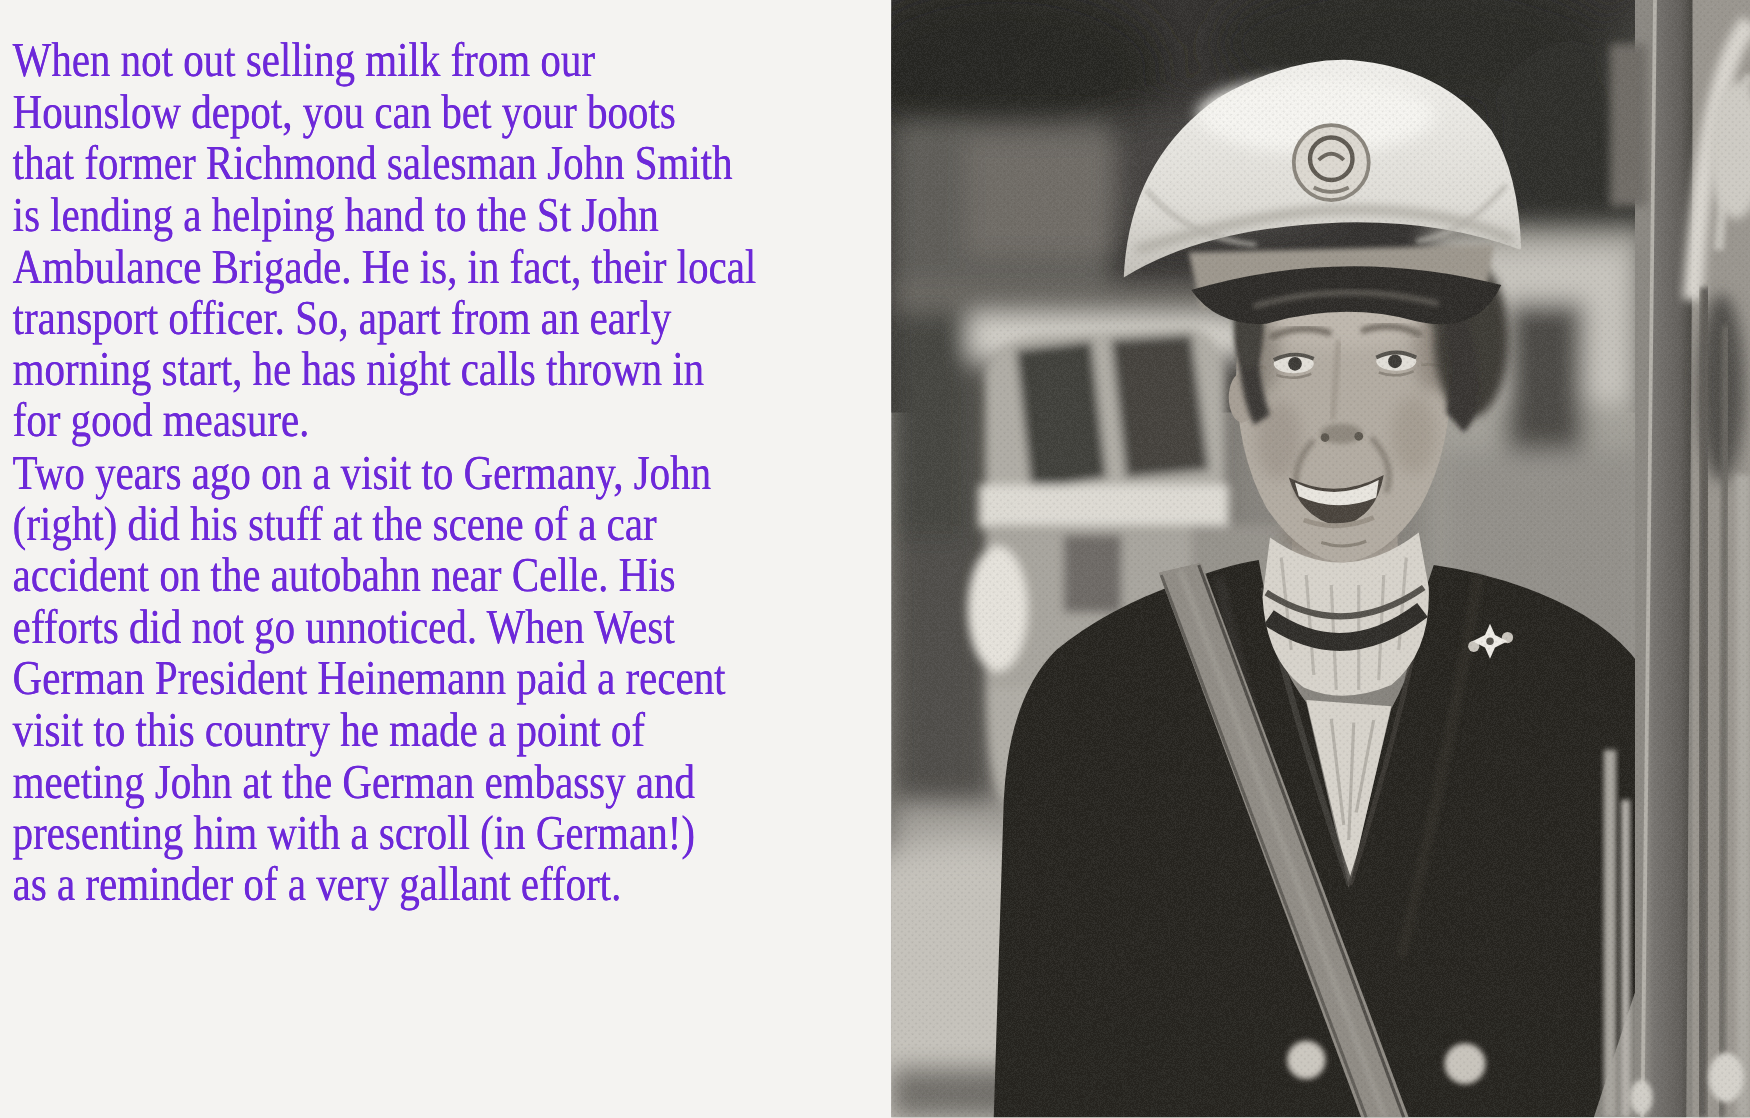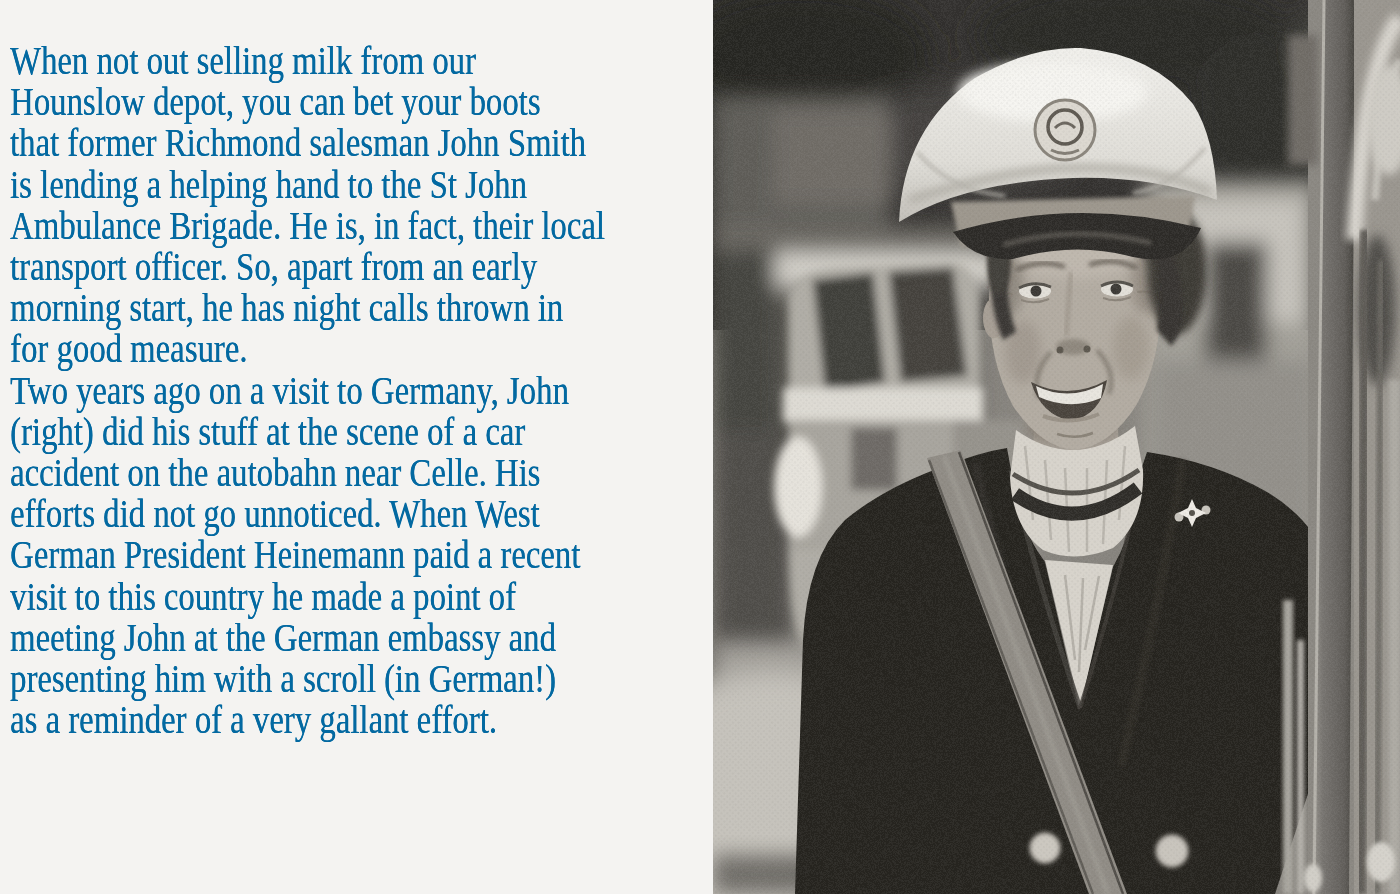--- a/index.html
+++ b/index.html
@@ -1,18 +1,18 @@
 <!DOCTYPE html>
 <html><head>
 <meta charset="utf-8">
 <style>
   html,body{margin:0;padding:0;}
   body{width:1400px;height:894px;overflow:hidden;background:#f4f3f1;}
   .page{position:relative;width:1400px;height:894px;font-family:"Liberation Serif","DejaVu Serif",serif;}
-  .article{position:absolute;left:10px;top:40px;width:713px;color:#0369a1;font-family:Liberation Serif, serif;}
+  .article{position:absolute;left:10px;top:28px;width:713px;color:#6d28d9;font-family:Liberation Serif, serif;}
   .line{
     font-size:39px;
     line-height:41.2px;
     white-space:nowrap;
     transform:scaleX(0.84);
     transform-origin:0 0;
     text-shadow:0.3px 0 0 currentColor;
   }
   .photo{position:absolute;left:713px;top:0;width:687px;height:894px;}
   .photo svg{display:block;width:687px;height:894px;}

